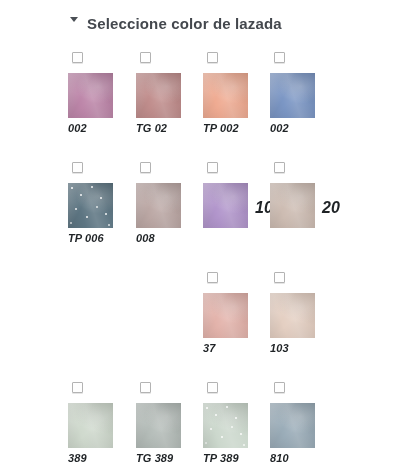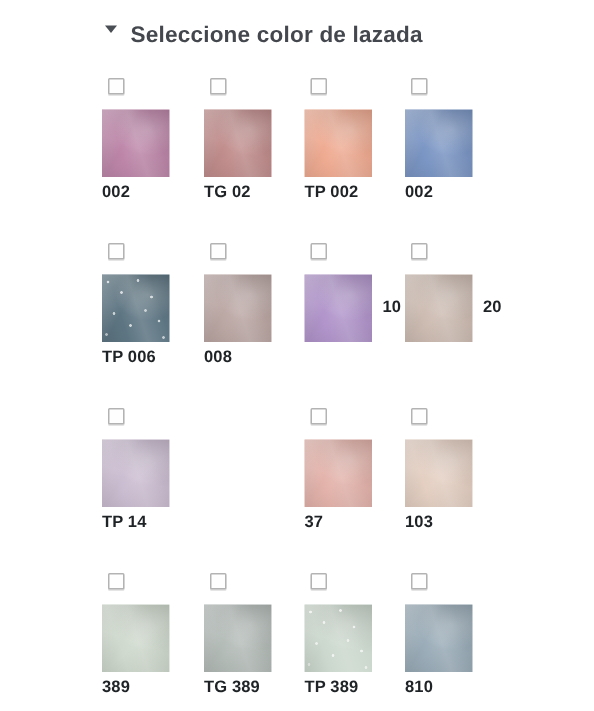--- a/index.html
+++ b/index.html
@@ -52,20 +52,21 @@
   }
   .swatch-row {
     position: relative;
     height: 110px;
   }
   .swatch-cell {
     position: absolute;
     top: 0;
     width: 67px;
     height: 110px;
+    font-style: italic;
   }
   .swatch-cell[data-col="0"] { left: 68px; }
   .swatch-cell[data-col="1"] { left: 136px; }
   .swatch-cell[data-col="2"] { left: 203px; }
   .swatch-cell[data-col="3"] { left: 270px; }
 
   .chk {
     position: absolute;
     top: 6px;
     left: 4px;
@@ -129,21 +130,21 @@
     font-size: 11px;
     font-weight: bold;
     color: #1f2326;
     letter-spacing: 0.1px;
     white-space: nowrap;
   }
   .label-right {
     position: absolute;
     top: 43px;
     left: 52px;
-    font-size: 11px;
+    font-size: 16px;
     font-weight: bold;
     color: #1f2326;
     letter-spacing: 0.1px;
     white-space: nowrap;
   }
 </style>
 </head>
 <body>
 
 <div class="section-header">
@@ -190,25 +191,20 @@
         <div class="swatch" style="background: rgb(177, 149, 203);"></div>
         <div class="label-right">10</div>
       </div>
       <div class="swatch-cell" data-col="3">
         <div class="chk"></div>
         <div class="swatch" style="background: rgb(205, 188, 178);"></div>
         <div class="label-right">20</div>
       </div>
     </div>
     <div class="swatch-row">
-      <div class="swatch-cell" data-col="0">
-        <div class="chk"></div>
-        <div class="swatch" style="background: rgb(203, 189, 209);"></div>
-        <div class="label-below">TP 14</div>
-      </div>
       <div class="swatch-cell" data-col="2">
         <div class="chk"></div>
         <div class="swatch" style="background: rgb(227, 179, 171);"></div>
         <div class="label-below">37</div>
       </div>
       <div class="swatch-cell" data-col="3">
         <div class="chk"></div>
         <div class="swatch" style="background: rgb(228, 207, 194);"></div>
         <div class="label-below">103</div>
       </div>

